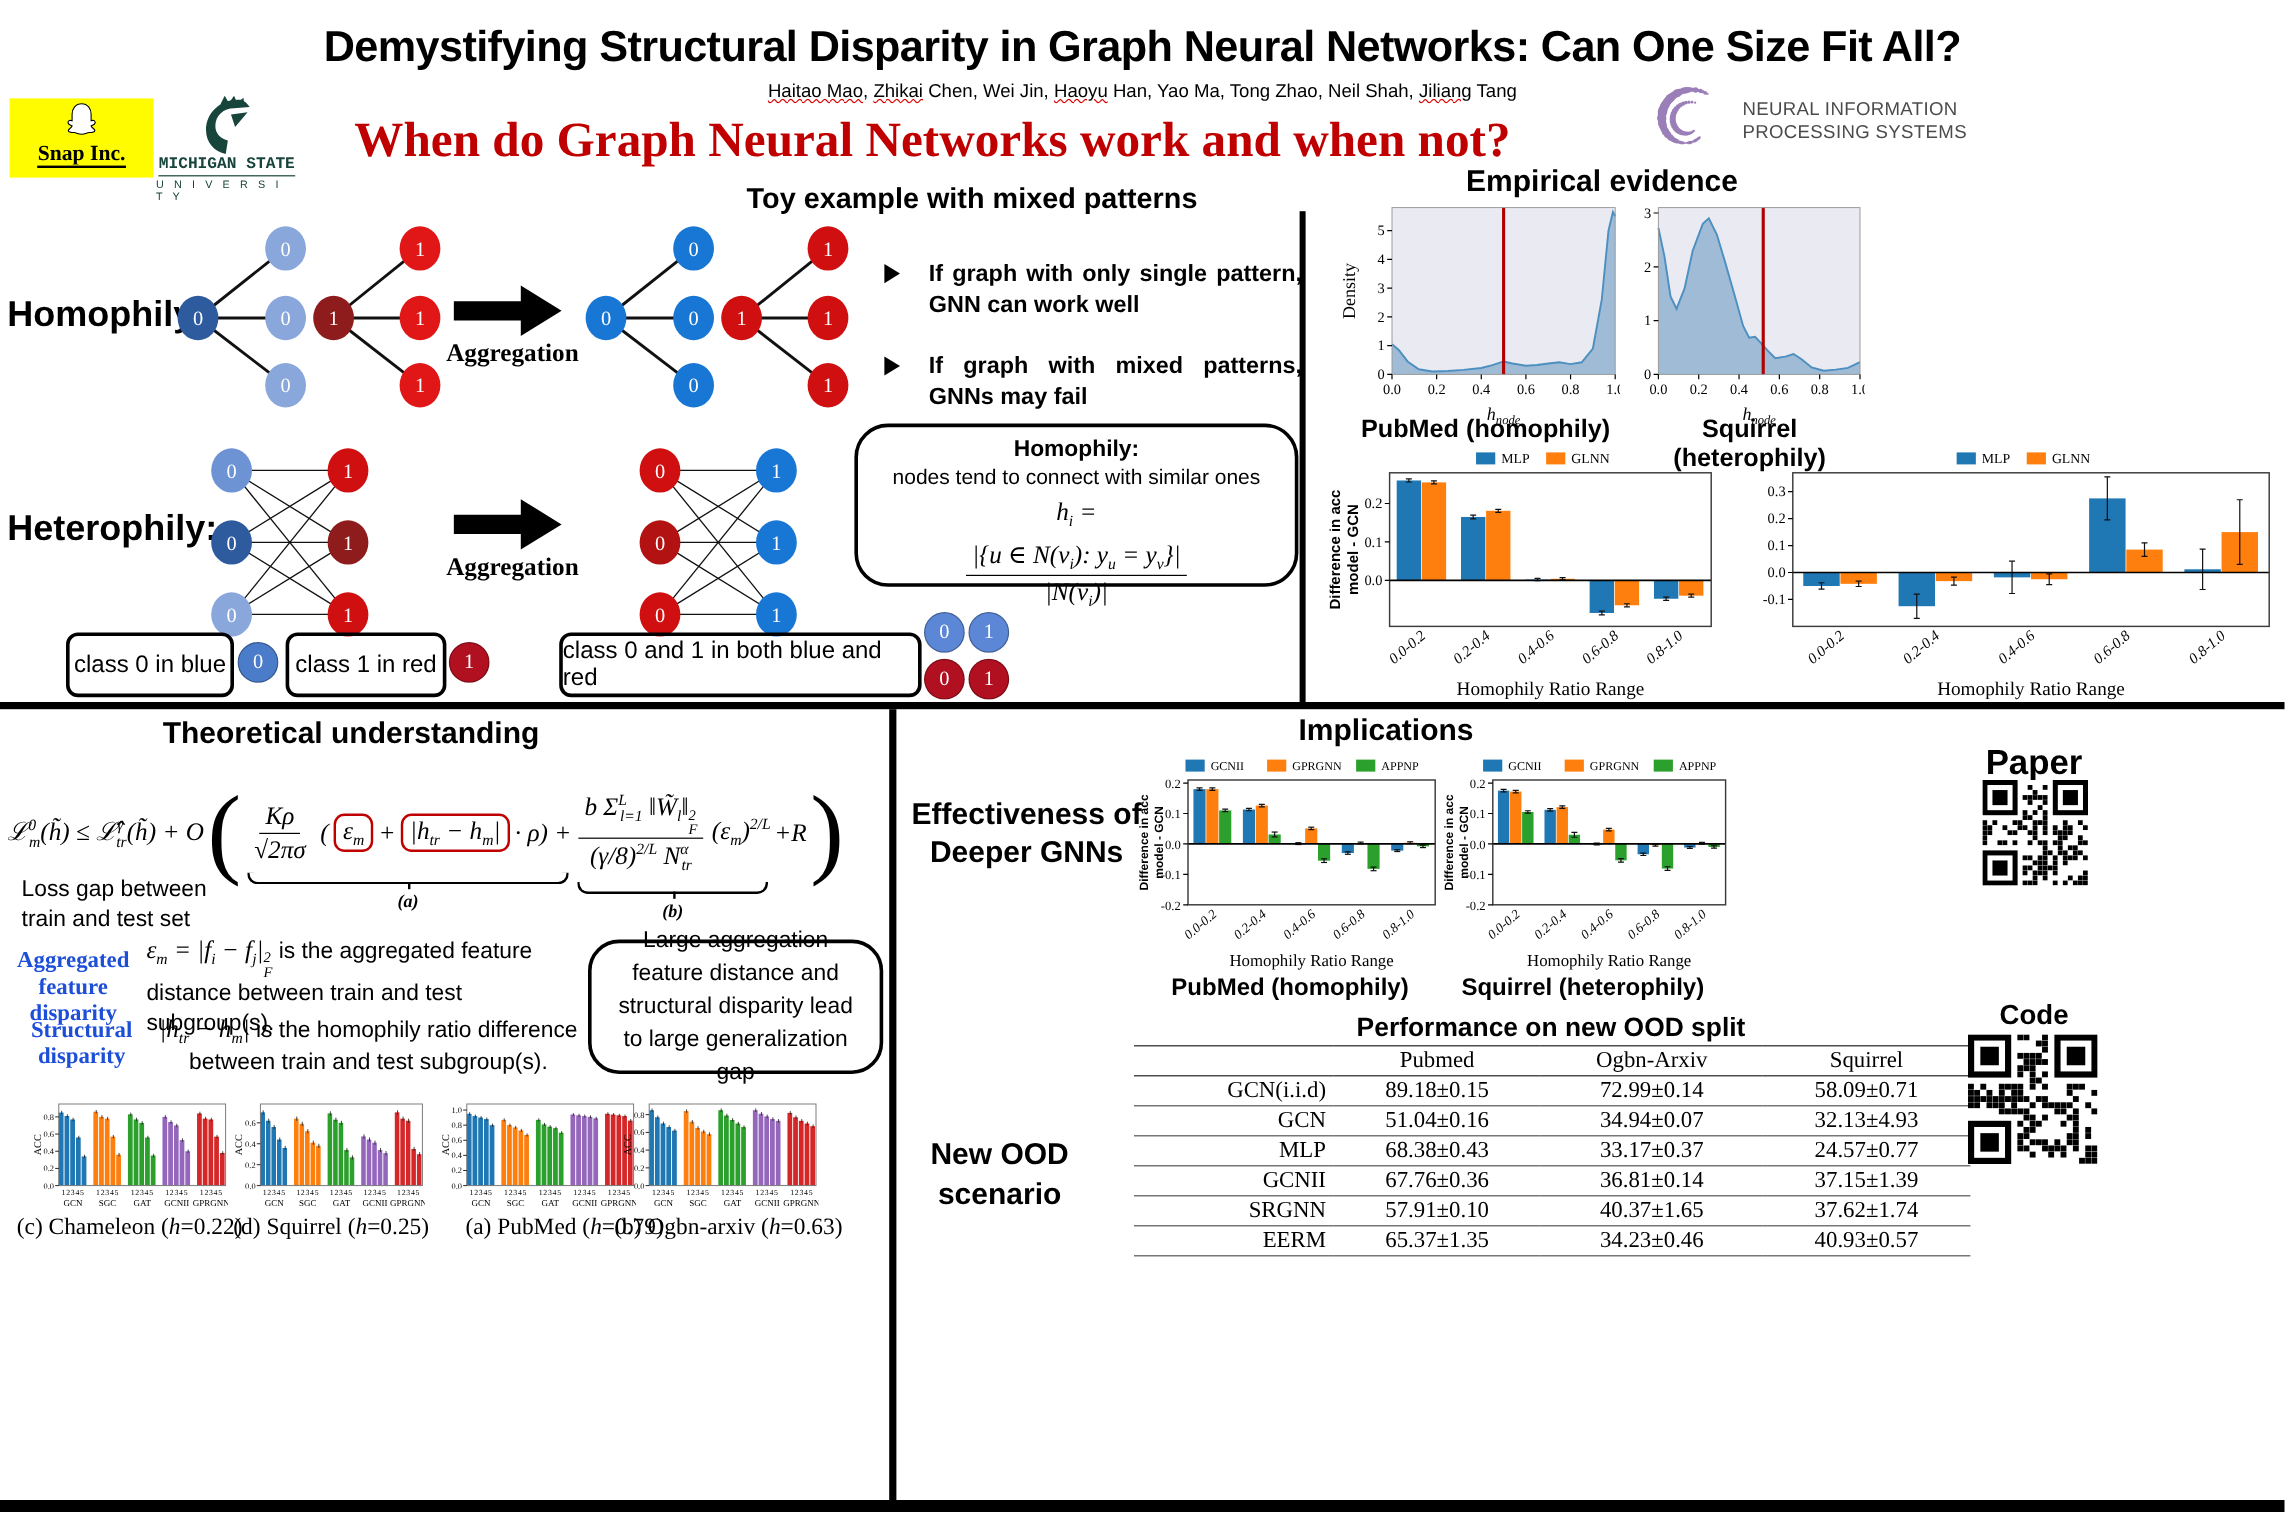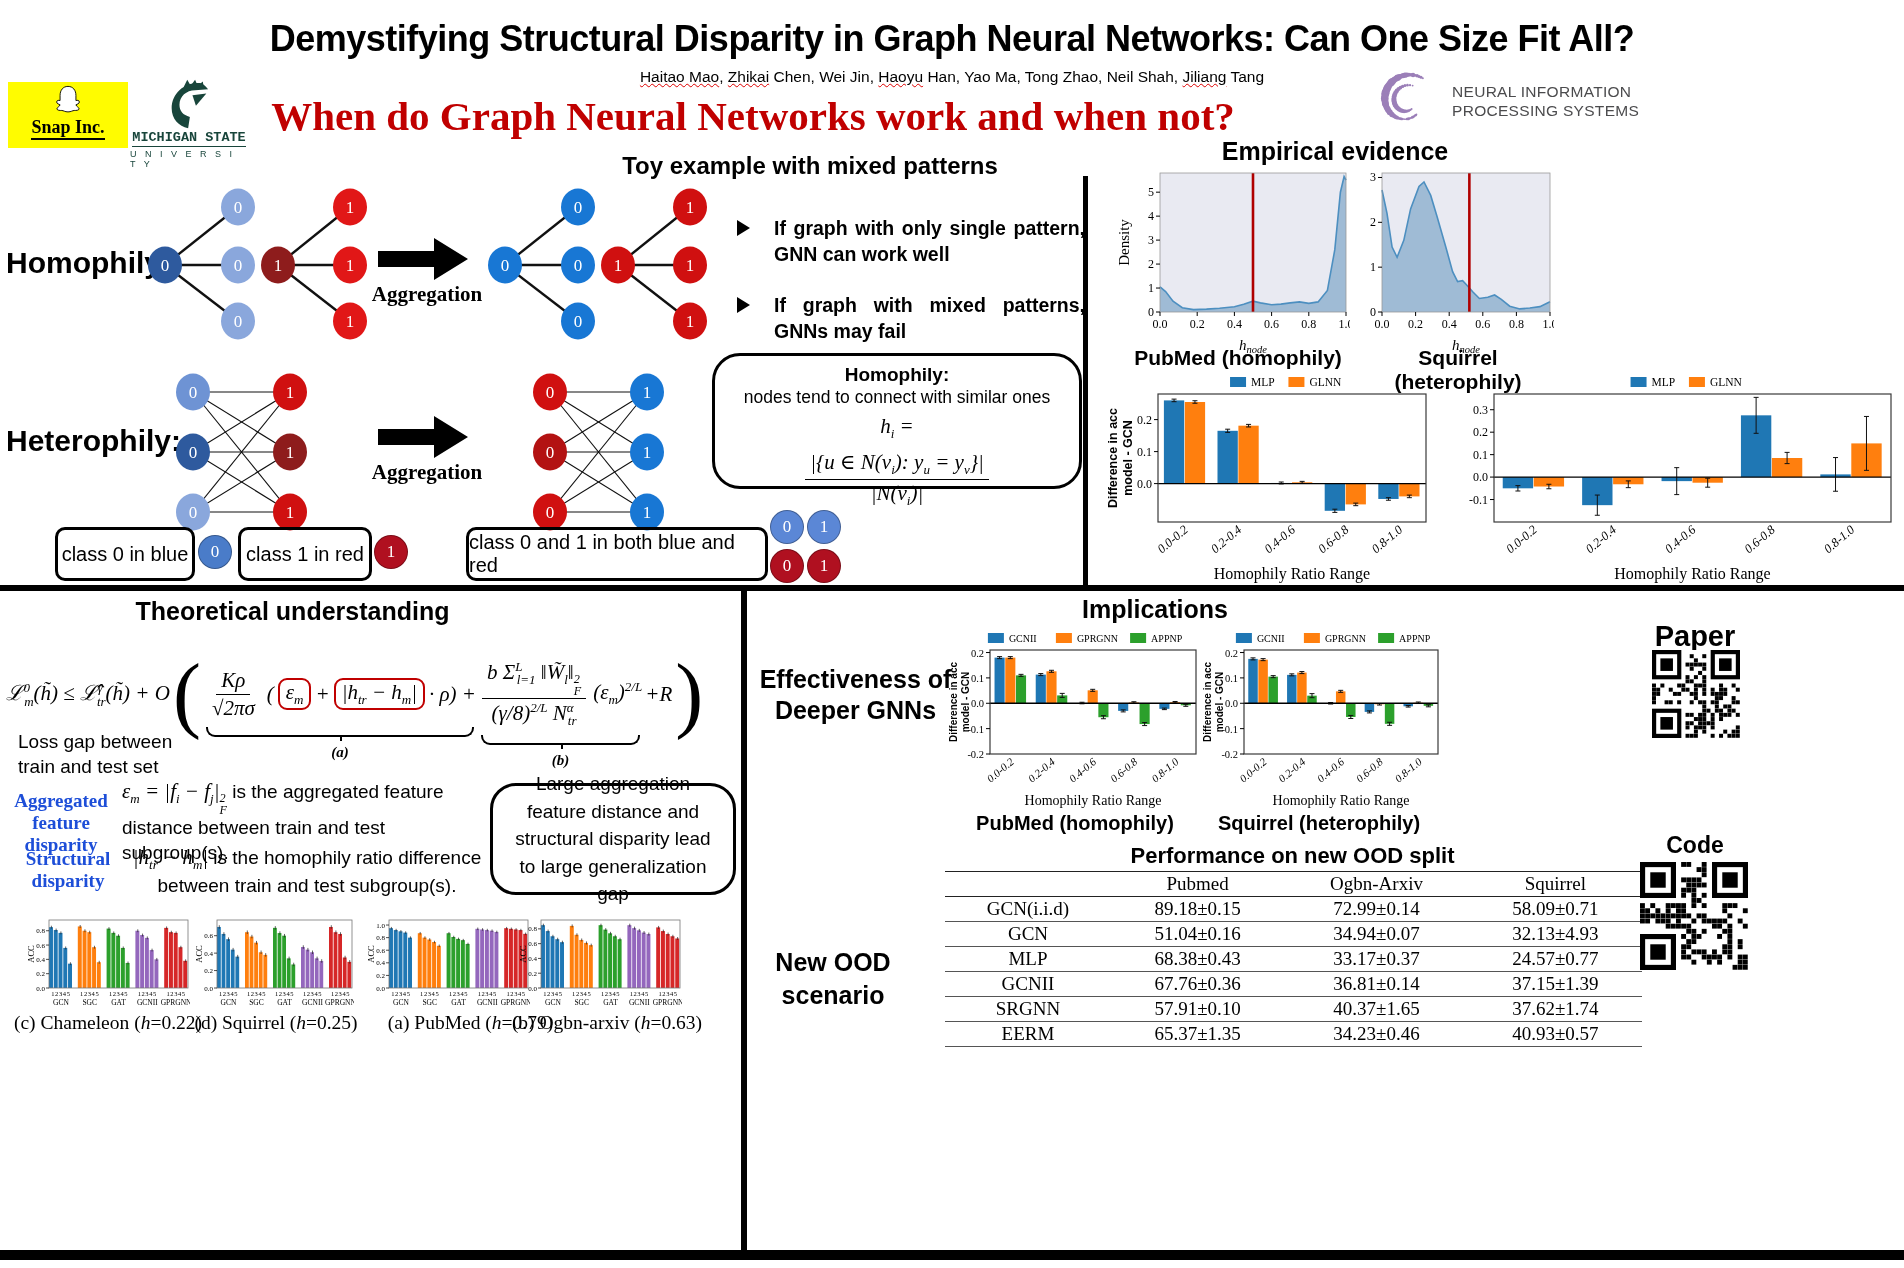--- a/index.html
+++ b/index.html
@@ -50,40 +50,40 @@
           text-align:center;line-height:1.15;}
   .deftxt{font-size:19px;line-height:1.3;}
   .inbox{border:3.5px solid #000;border-radius:26px;font-size:19px;line-height:1.45;display:flex;
          align-items:center;justify-content:center;text-align:center;padding:8px 14px;box-sizing:border-box;}
   .acccap{font-family:"Liberation Serif","DejaVu Serif",serif;font-size:19.5px;text-align:center;}
   
   table.ood{border-collapse:collapse;width:100%;font-family:"Liberation Serif","DejaVu Serif",serif;font-size:19px;}
   table.ood th,table.ood td{padding:1px 6px;height:22px;}
   table.ood thead th{border-top:1.6px solid #222;border-bottom:1.4px solid #222;font-weight:normal;}
   table.ood td{border-bottom:1px solid #555;}
-  table.ood td:first-child{text-align:center;}
+  table.ood td:first-child{text-align:right;}
   table.ood td,table.ood th{text-align:center;}
   
   .snap{background:#FFFC00;display:flex;flex-direction:column;align-items:center;justify-content:flex-start;}
   .snaptxt{font-family:"Liberation Serif","DejaVu Serif",serif;font-weight:bold;font-size:18px;
            border-bottom:2px solid #000;line-height:1.1;}
   .msu{display:flex;flex-direction:column;align-items:center;}
   .msut1{color:#18453B;font-weight:bold;font-size:13.5px;border-bottom:1.5px solid #18453B;padding-bottom:1px;font-family:Liberation Mono, monospace;}
   .msut2{color:#18453B;font-size:9px;letter-spacing:3px;margin-top:2px;}
   .neur{display:flex;align-items:center;gap:6px;}
   .neurtxt{color:#4b4b4d;font-size:15.5px;line-height:1.25;letter-spacing:0.3px;}
 </style>
 </head>
 <body>
 
 <div id="poster">
 
   <div class="abs title ctr" style="left:0;right:0;top:18px;">Demystifying Structural Disparity in Graph Neural Networks: Can One Size Fit All?</div>
   <div class="abs authors ctr" style="left:0;right:0;top:68px;" id="authors"><span class="u">Haitao Mao</span><span>, </span><span class="u">Zhikai</span><span> Chen, Wei Jin, </span><span class="u">Haoyu</span><span> Han, Yao Ma, Tong Zhao, Neil Shah, </span><span class="u">Jiliang</span><span> Tang</span></div>
-  <div class="abs subtitle ctr" style="left:0;width:1506px;top:92px;">When do Graph Neural Networks work and when not?</div>
+  <div class="abs subtitle ctr" style="left:0;width:1506px;top:92px;padding-left:24px;">When do Graph Neural Networks work and when not?</div>
 
   <div class="abs snap" style="left:8px;top:82px;width:120px;height:66px;">
     <svg width="34" height="36" viewBox="0 0 60 60">
       <path d="M30 6 C21 6 16 13 16 22 L16 31 C13.5 30 10 30.5 10 33.5 C10 36.5 14 37.5 16 38.5 C15 42 10.5 43 10.5 45.5 C10.5 48.5 16 48.5 19 48.5 C22 48.5 24.5 51 30 51 C35.5 51 38 48.5 41 48.5 C44 48.5 49.5 48.5 49.5 45.5 C49.5 43 45 42 44 38.5 C46 37.5 50 36.5 50 33.5 C50 30.5 46.5 30 44 31 L44 22 C44 13 39 6 30 6 Z" fill="#fff" stroke="#000" stroke-width="1.6"></path>
     </svg>
     <div class="snaptxt">Snap Inc.</div>
   </div>
 
   <div class="abs msu" style="left:130px;top:78px;width:118px;">
     <svg width="52" height="52" viewBox="0 0 60 60">

